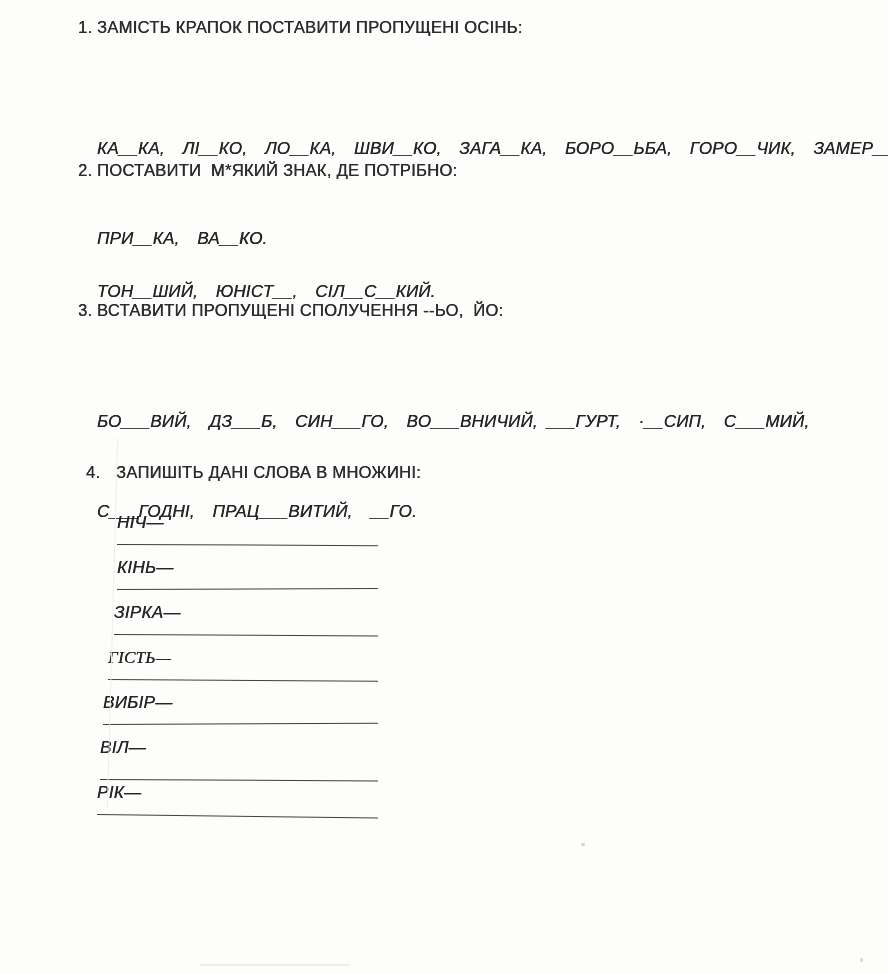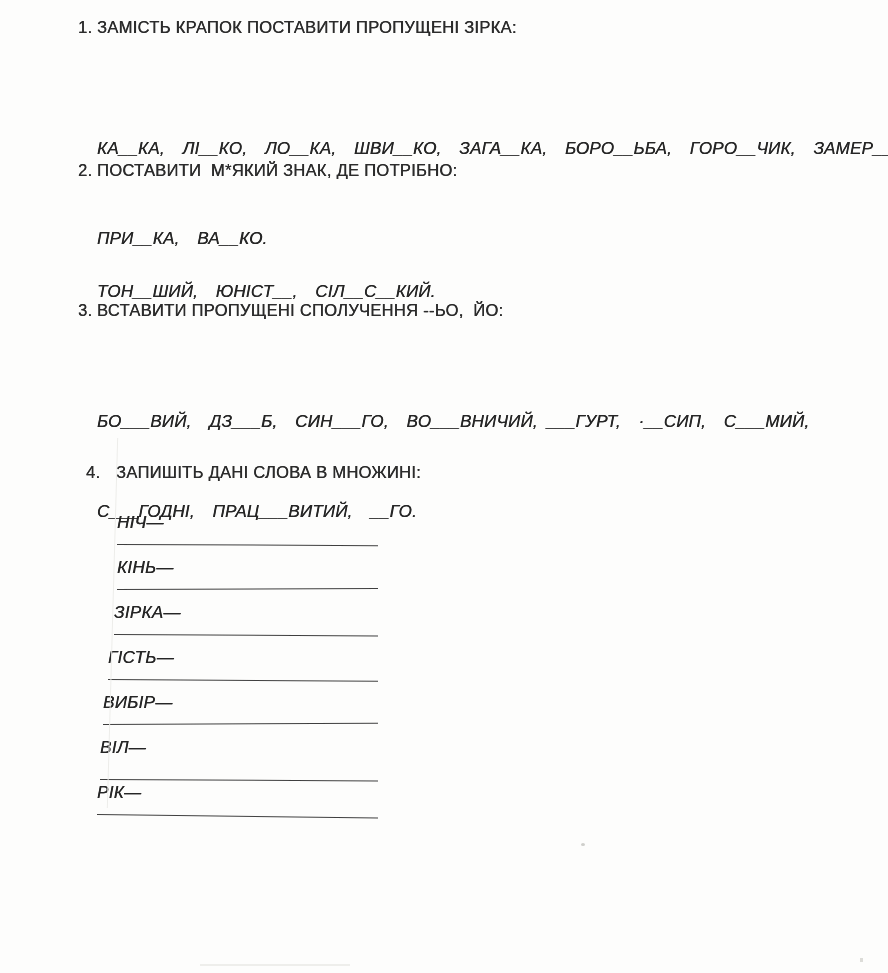--- a/index.html
+++ b/index.html
@@ -80,21 +80,21 @@
   .blank-line {
     flex: 1;
     height: 22px;
     border-bottom: 1.8px solid #3f3f3f;
     transform-origin: left bottom;
   }
   .pi-0 { padding-left: 31px; }
   .pi-1 { padding-left: 31px; }
   .pi-2 { padding-left: 28px; }
   .pi-3 { padding-left: 24px; }
-  .pi-4 { padding-left: 22px; }
+  .pi-4 { padding-left: 22px; font-family: Liberation Serif, serif; }
   .pi-5 { padding-left: 17px; }
   .pi-6 { padding-left: 14px; gap: 20px; }
   .pi-7 { padding-left: 11px; }
   .pi-8 { padding-left: 6px;  }
   .pi-9 { padding-left: 3px;  }
   .bl-0 { transform: rotate(0.25deg); }
   .bl-1 { transform: rotate(-0.2deg); }
   .bl-2 { transform: rotate(0.3deg); }
   .bl-3 { transform: rotate(-0.15deg); }
   .bl-4 { transform: rotate(0.35deg); }
@@ -139,21 +139,21 @@
     background: #dcdcd8;
   }
 </style>
 </head>
 <body>
 
 <div class="page">
 
   <section class="exercise" style="top:18px">
     <span class="ex-num">1.</span>
-    <span class="ex-title">ЗАМІСТЬ КРАПОК ПОСТАВИТИ ПРОПУЩЕНІ ЗІРКА:</span>
+    <span class="ex-title">ЗАМІСТЬ КРАПОК ПОСТАВИТИ ПРОПУЩЕНІ ОСІНЬ:</span>
     <div class="ex-words" style="top:56px">
       <div>КА__КА,  ЛІ__КО,  ЛО__КА,  ШВИ__КО,  ЗАГА__КА,  БОРО__ЬБА,  ГОРО__ЧИК,  ЗАМЕР__,</div>
       <div>ПРИ__КА,  ВА__КО.</div>
     </div>
   </section>
 
   <section class="exercise" style="top:161px">
     <span class="ex-num">2.</span>
     <span class="ex-title">ПОСТАВИТИ  М*ЯКИЙ ЗНАК, ДЕ ПОТРІБНО:</span>
     <div class="ex-words" style="top:56px">

